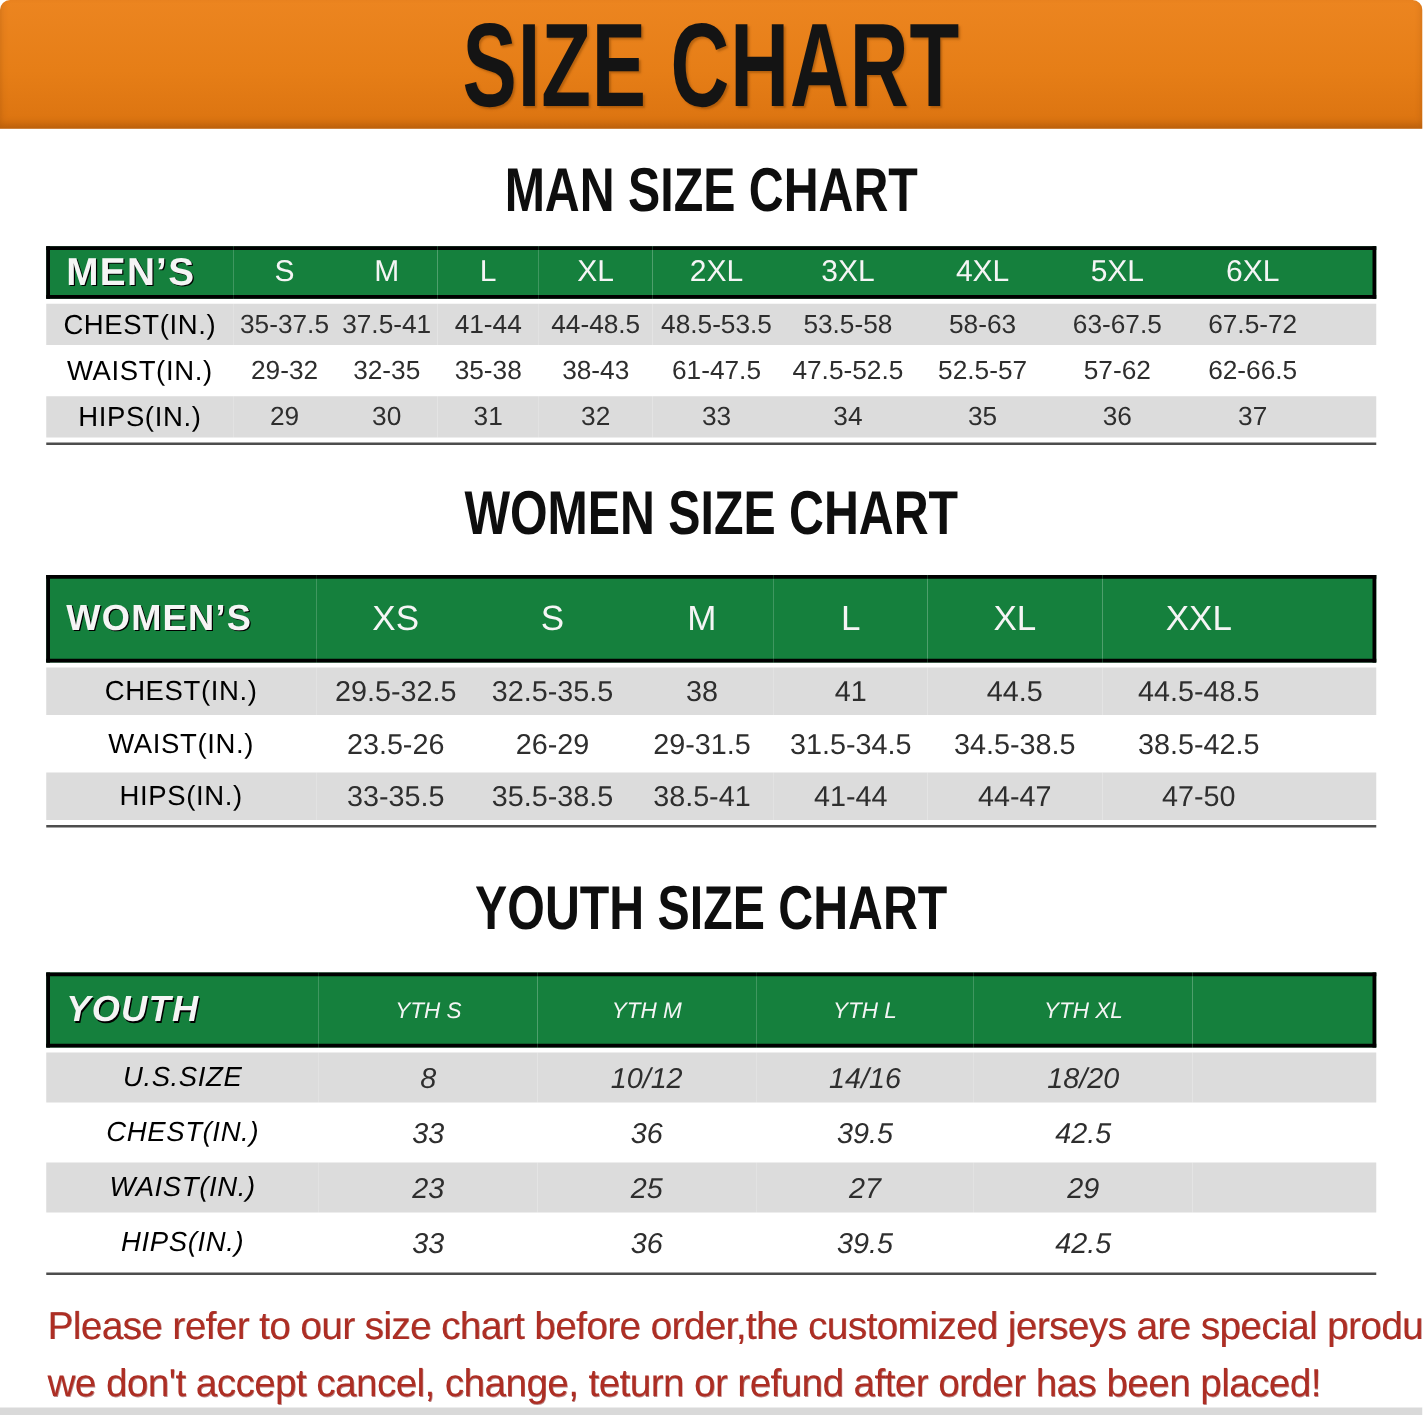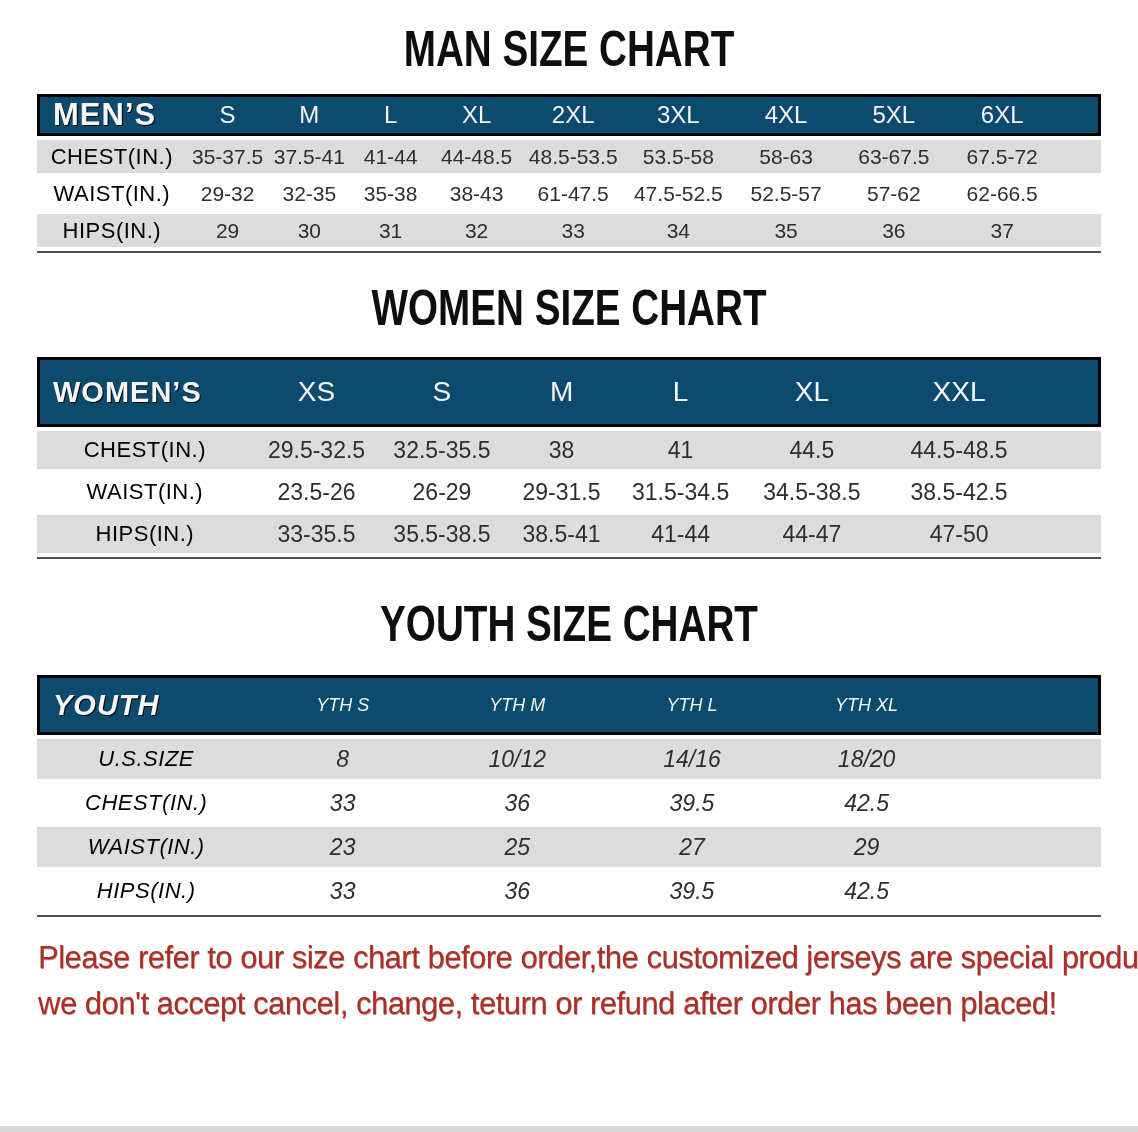--- a/index.html
+++ b/index.html
@@ -52,21 +52,21 @@
     table-layout:fixed;
     border-collapse:separate;
     border-spacing:0 4px;
     border-bottom:2px solid #4d4d4d;
   }
   .men   { margin-top:16px !important; }
   .women { margin-top:20px !important; }
   .youth { margin-top:22px !important;font-style:italic; }
 
   thead th {
-    background:#0c4a6e;
+    background:#15803d;
     color:#f5f5f5;
     font-weight:normal;
     text-align:center;
     border-top:3px solid #000;
     border-bottom:3px solid #000;
   }
   thead th:first-child { border-left:3px solid #000; }
   thead th:last-child  { border-right:3px solid #000; }
   th.tbl-label {
     text-align:left;
@@ -109,20 +109,23 @@
     position:absolute; left:0; bottom:0;
     width:1138px; height:6px;
     background:#d9d9d9;
   }
 </style>
 </head>
 <body>
 
 <div class="page">
 
+  <header class="banner">
+    <div class="banner-title">SIZE CHART</div>
+  </header>
 
   <h2 class="section-heading heading-man">MAN SIZE CHART</h2>
 
   <table class="size-table men">
     <colgroup>
       <col style="width:14.1%">
         <col style="width:7.7%">
         <col style="width:7.7%">
         <col style="width:7.6%">
       <col style="width:8.6%">

